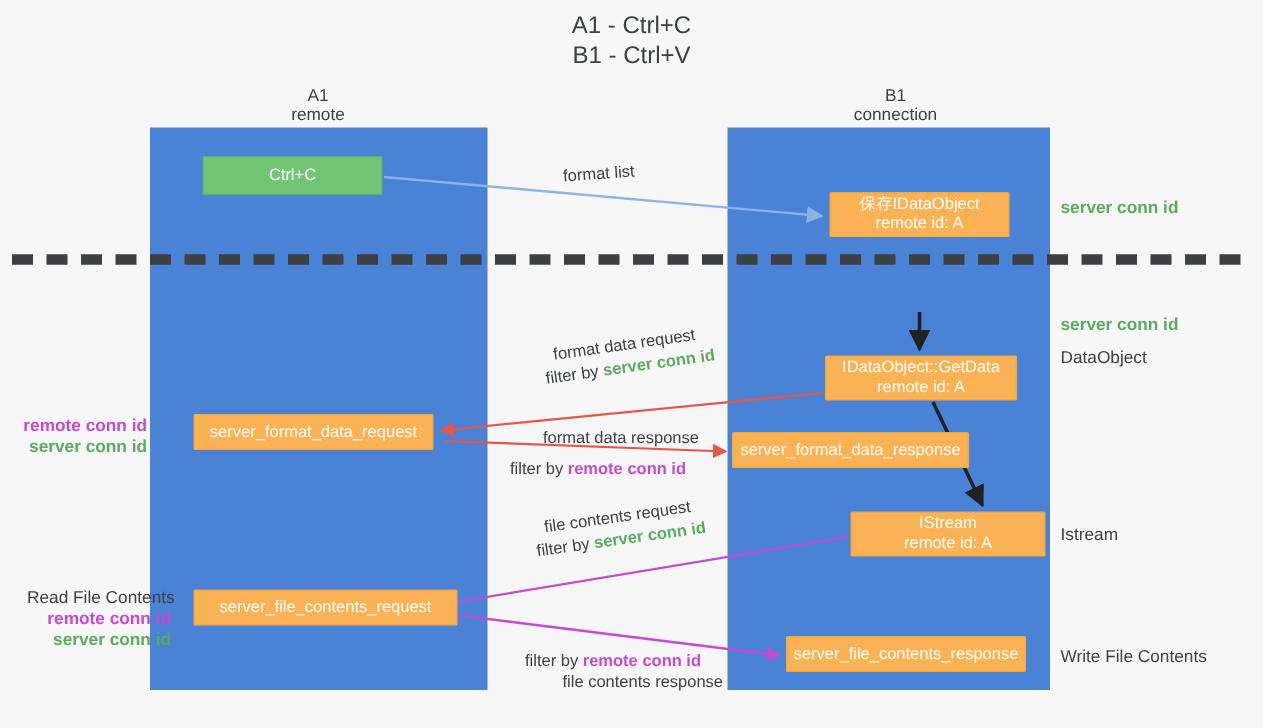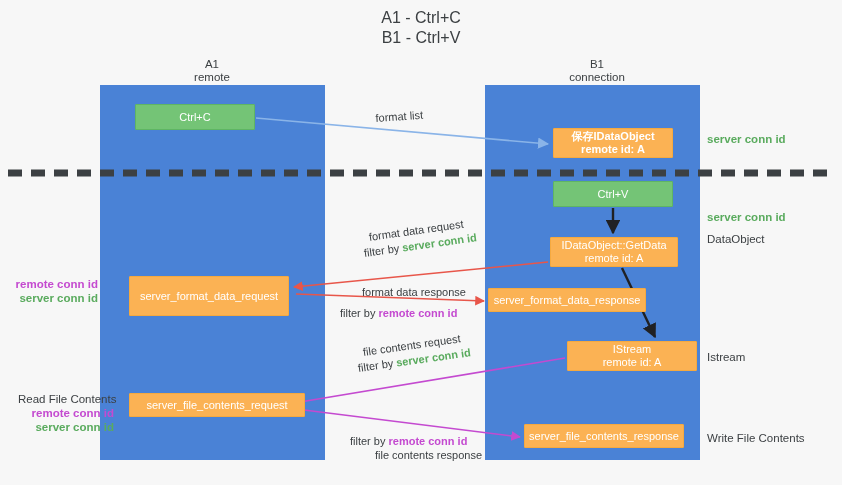--- a/index.html
+++ b/index.html
@@ -33,25 +33,25 @@
     position:absolute;box-sizing:border-box;
     display:flex;flex-direction:column;align-items:center;justify-content:center;
     color:#ffffff;font-size:11px;line-height:13px;text-align:center;
     border-radius:1px;
   }
   .node.green{background:#74c476;border:1px solid #5fb563;}
   .node.orange{background:#fbb champ;}
   .node.orange{background:#fbb040;background:#fbb254;border:1px solid #f5a93f;}
 
   #n-ctrlc{left:135px;top:104px;width:120px;height:26px;}
-  #n-save{left:553px;top:128px;width:120px;height:30px;font-weight:bold;}
+  #n-save{left:553px;top:128px;width:120px;height:30px;}
   #n-ctrlv{left:553px;top:181px;width:120px;height:26px;}
   #n-getdata{left:550px;top:237px;width:128px;height:30px;}
   #n-istream{left:567px;top:341px;width:130px;height:30px;}
-  #n-fmtreq{left:129px;top:276px;width:160px;height:40px;}
+  #n-fmtreq{left:129px;top:276px;width:160px;height:24px;}
   #n-fmtres{left:488px;top:288px;width:158px;height:24px;}
   #n-filereq{left:129px;top:393px;width:176px;height:24px;}
   #n-fileres{left:524px;top:424px;width:160px;height:24px;}
 
   .sidelabel{
     position:absolute;font-size:11.5px;line-height:14px;color:#3c4043;
     white-space:nowrap;
   }
   .sidelabel.green{color:#5aab5e;font-weight:bold;}
 
@@ -143,23 +143,20 @@
 
   <div class="node green" id="n-ctrlc">
     <span>Ctrl+C</span>
   </div>
 
   <div class="node orange" id="n-save">
     <span>保存IDataObject</span>
     <span>remote id: A</span>
   </div>
 
-  <div class="node green" id="n-ctrlv">
-    <span>Ctrl+V</span>
-  </div>
 
   <div class="node orange" id="n-getdata">
     <span>IDataObject::GetData</span>
     <span>remote id: A</span>
   </div>
 
   <div class="node orange" id="n-istream">
     <span>IStream</span>
     <span>remote id: A</span>
   </div>

